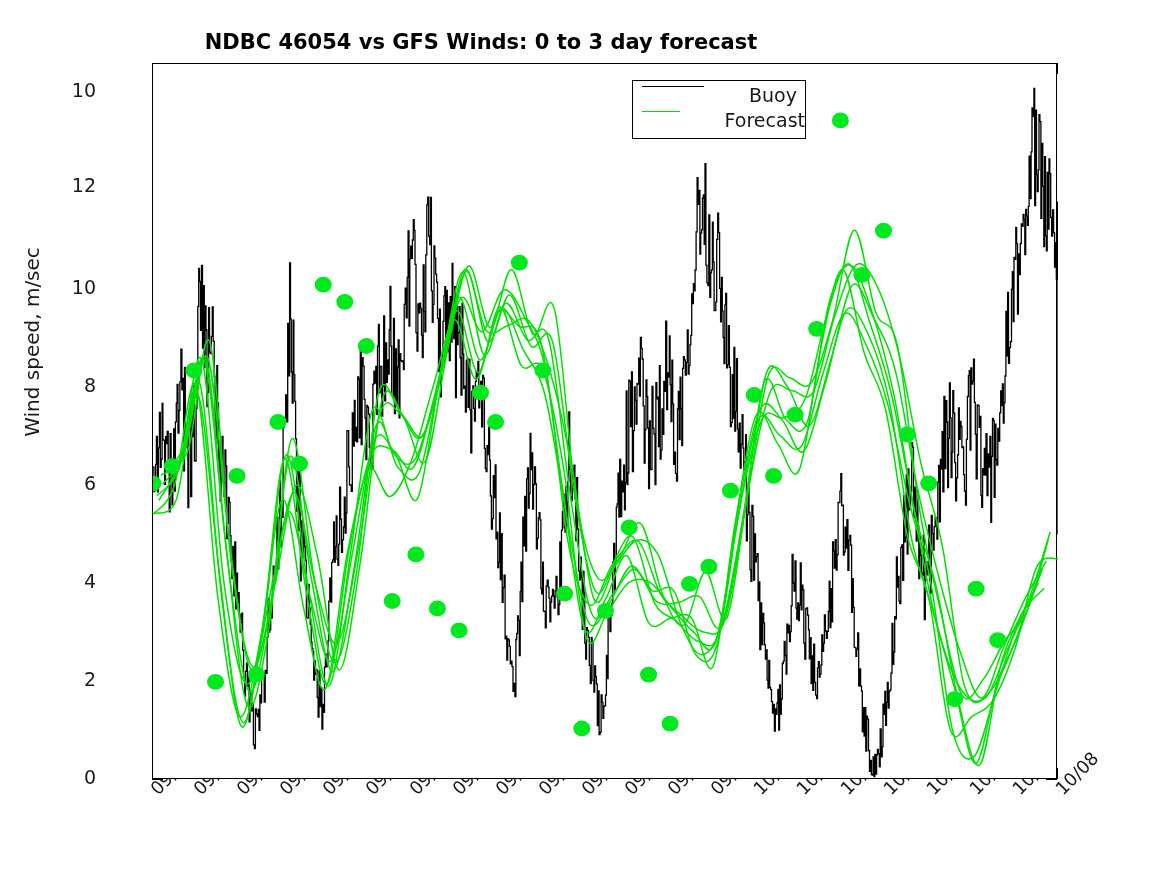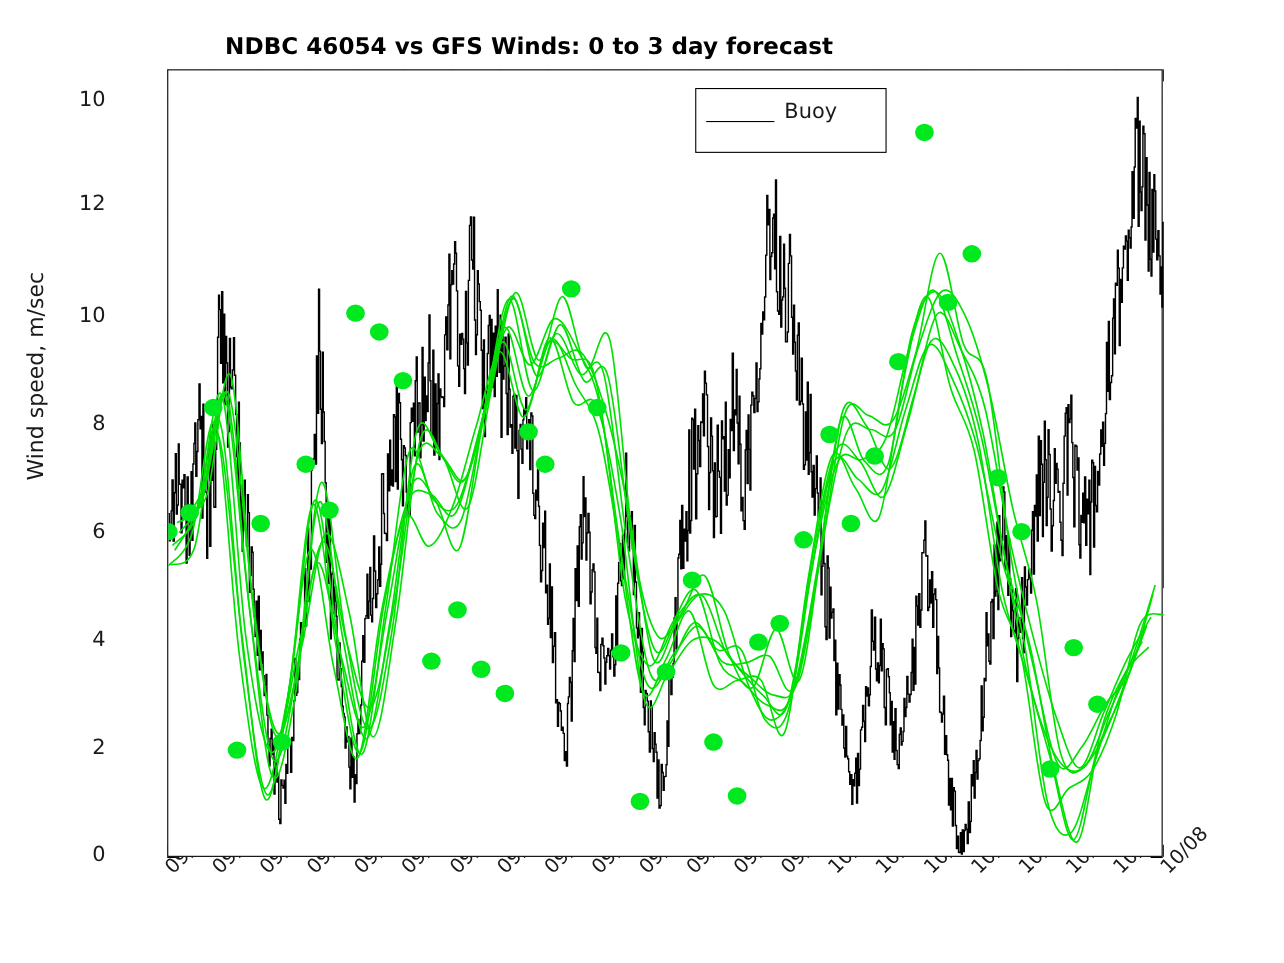--- a/index.html
+++ b/index.html
@@ -38,21 +38,21 @@
     position:absolute;top:784px;font-size:18px;color:#1a1a1a;
     transform:rotate(-45deg);transform-origin:left top;white-space:nowrap;
   }
 
   
   #legend{
     position:absolute;left:632px;top:80px;width:174px;height:59px;
     border:1.3px solid #000;background:#fff;box-sizing:border-box;
     padding:5px 0 0 0;
   }
-  .legend-row{display:flex;align-items:flex-end;height:25px;padding-left:9px;}
+  .legend-row{display:flex;align-items:flex-start;height:25px;padding-left:9px;gap:36px;}
   .legend-swatch{width:62px;height:0;margin-right:9px;}
   .legend-swatch.buoy{border-top:1.6px solid #000;}
   .legend-swatch.forecast{border-top:1.8px solid #00e000;}
   .legend-text{font-size:19px;color:#1a1a1a;line-height:19px;}
 </style>
 </head>
 <body>
 
 <div id="root">
 
@@ -214,15 +214,19 @@
           <ellipse cx="844.7" cy="576.2" rx="8.5" ry="7.9" fill="#00e81e"></ellipse>
         </g>
     </svg>
   </div>
 
   <div id="legend">
     <div class="legend-row">
       <span class="legend-swatch buoy"></span>
       <span class="legend-text">Buoy</span>
     </div>
+    <div class="legend-row">
+      <span class="legend-swatch forecast"></span>
+      <span class="legend-text">Forecast</span>
+    </div>
   </div>
 
 </div>
 
 </body></html>

